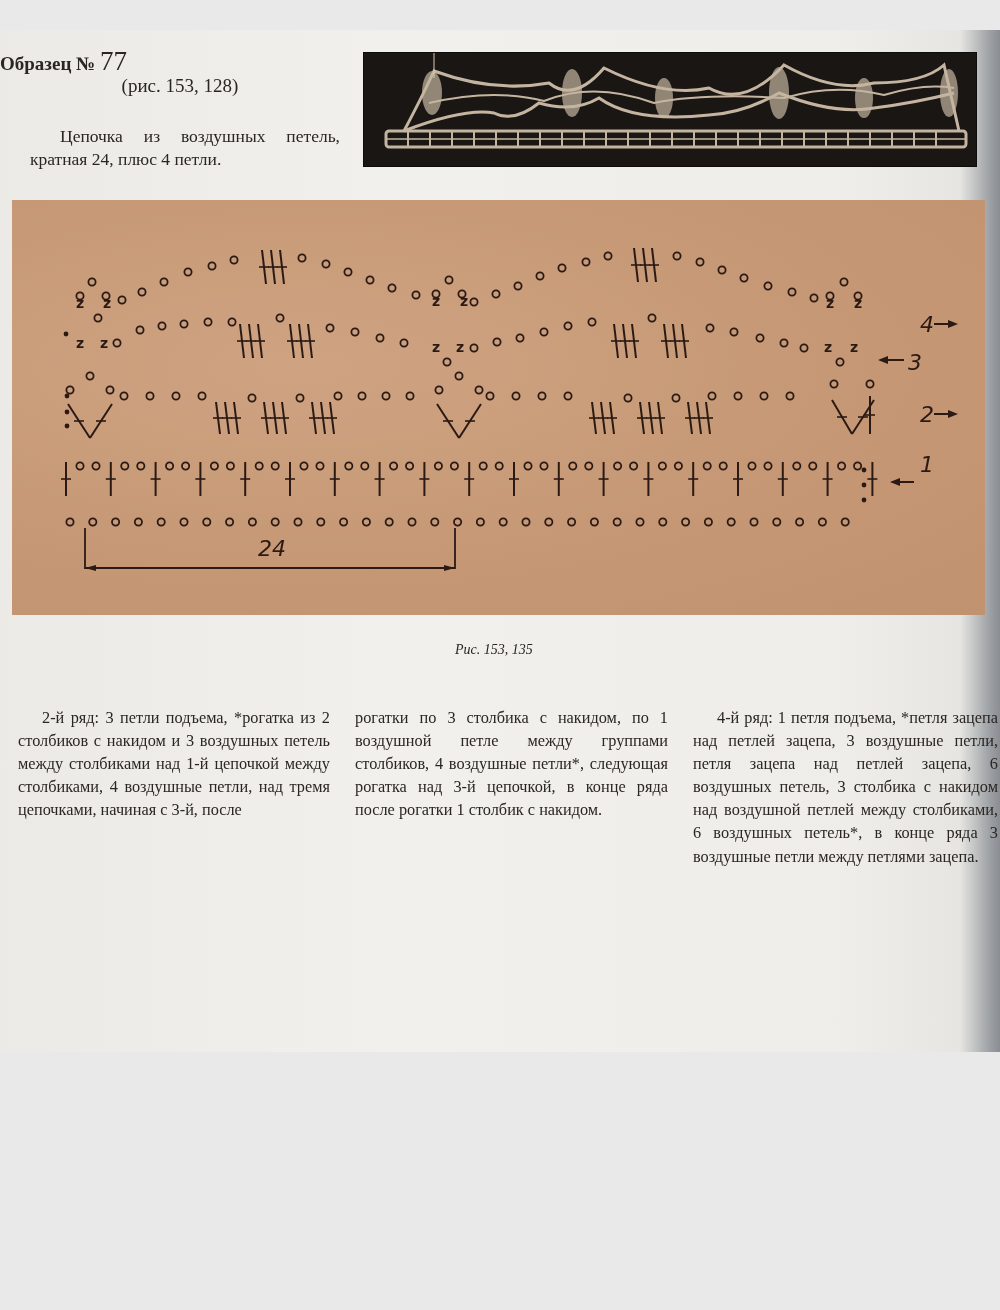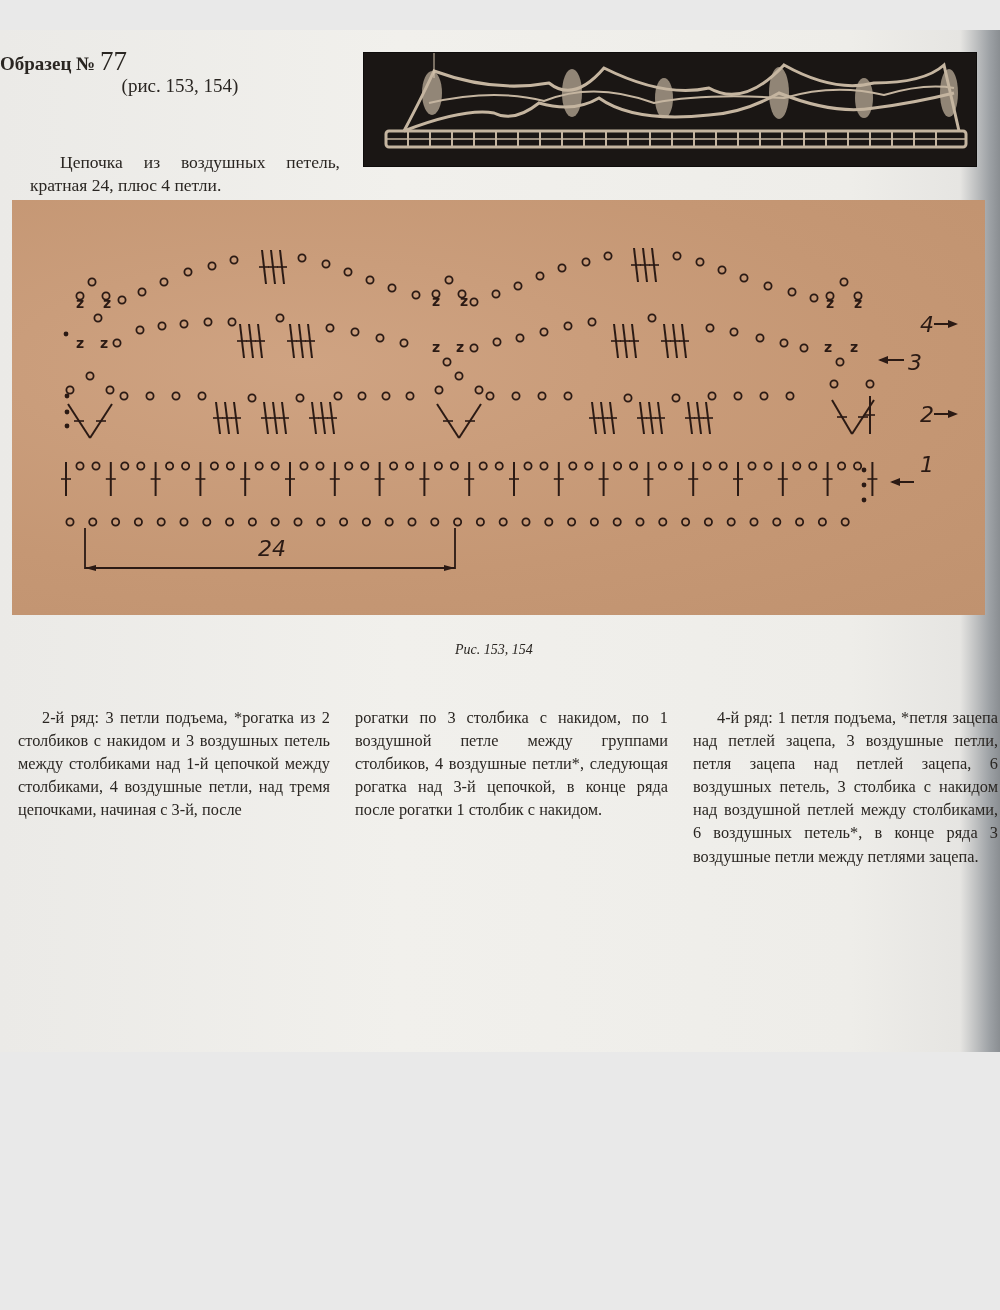--- a/index.html
+++ b/index.html
@@ -5,21 +5,21 @@
   html, body { margin:0; padding:0; }
   body { width:1000px; height:1310px; background:#e9e9e9; position:relative; overflow:hidden;
          font-family:"Liberation Serif", "DejaVu Serif", serif; color:#2a2622; }
   .page { position:absolute; left:0; top:30px; width:1000px; height:1022px;
           background:linear-gradient(90deg,#ebeae7 0%,#f1f0ec 40%,#eeede9 85%,#e6e5e2 96%,#9ca0a4 99%,#8a8e92 100%); }
   .header-block { position:absolute; left:40px; top:50px; width:320px; }
   .title { font-weight:bold; font-size:19px; line-height:22px; margin-left:-40px; }
   .title .num { font-weight:normal; font-size:27px; }
   .subtitle { text-align:center; font-size:19px; line-height:22px; margin-left:-40px; }
   .intro { position:absolute; left:30px; top:125px; width:310px; font-size:17.5px; line-height:23px;
-           text-align:justify; text-indent:30px;margin-top:26px; }
+           text-align:justify; text-indent:30px; }
   .photo { position:absolute; left:363px; top:52px; width:612px; height:113px; background:#1a1614;
            border:1px solid #0e0c0b; }
   .diagram { position:absolute; left:12px; top:200px; width:973px; height:415px; background:#c89b78;
              background-image:radial-gradient(ellipse at 30% 40%, #cfa382 0%, #c59774 60%, #c0926f 100%); }
   .caption { position:absolute; left:455px; top:642px; font-style:italic; font-size:14px; }
   .col { position:absolute; top:706px; font-size:16.3px; line-height:23.1px; text-align:justify; }
   .col p { margin:0; text-indent:24px; }
   .col p.cont { text-indent:0; }
   .c1 { left:18px; width:312px; }
   .c2 { left:355px; width:313px; }
@@ -29,21 +29,21 @@
 </head>
 <body>
 
 <div class="page"></div>
 
 <div class="header-block">
   <div class="title">
     <span>Образец №</span>
     <span class="num">77</span>
   </div>
-  <div class="subtitle">(рис. 153, 154)</div>
+  <div class="subtitle">(рис. 153, 128)</div>
 </div>
 <div class="intro">Цепочка из воздушных петель, кратная 24, плюс 4 петли.</div>
 
 <div class="photo">
   <svg width="612" height="113" viewBox="0 0 612 113">
     <g stroke="#d8c7b0" stroke-width="3" fill="none" opacity="0.9">
       <rect x="22" y="78" width="580" height="16" rx="3"></rect>
       <path d="M22 86 H602" stroke-width="1.5"></path>
       <g id="cells" stroke-width="2">
         <path d="M44 78v16M66 78v16M88 78v16M110 78v16M132 78v16M154 78v16M176 78v16M198 78v16M220 78v16M242 78v16M264 78v16M286 78v16M308 78v16M330 78v16M352 78v16M374 78v16M396 78v16M418 78v16M440 78v16M462 78v16M484 78v16M506 78v16M528 78v16M550 78v16M572 78v16"></path>
@@ -381,21 +381,21 @@
       <text x="908" y="132" font-size="22" font-style="italic" fill="#2b1a14">4</text>
       <line x1="922" y1="124" x2="942" y2="124" stroke="#2b1a14" stroke-width="2"></line>
       <polygon points="946,124 936,120 936,128" fill="#2b1a14"></polygon>
       <path d="M73 328 V368 H443 V328" fill="none" stroke="#2b1a14" stroke-width="1.8"></path>
       <polygon points="73,368 84,365 84,371" fill="#2b1a14"></polygon>
       <polygon points="443,368 432,365 432,371" fill="#2b1a14"></polygon>
       <text x="246" y="356" font-size="22" font-style="italic" fill="#2b1a14">24</text>
     </svg>
 </div>
 
-<div class="caption">Рис. 153, 154</div>
+<div class="caption">Рис. 153, 135</div>
 
 <div class="col c1">
   <p>2-й ряд: 3 петли подъема, *рогатка из 2 столбиков с накидом и 3 воздушных петель между столбиками над 1-й цепочкой между столбиками, 4 воздушные петли, над тремя цепочками, начиная с 3-й, после</p>
 </div>
 <div class="col c2">
   <p class="cont">рогатки по 3 столбика с накидом, по 1 воздушной петле между группами столбиков, 4 воздушные петли*, следующая рогатка над 3-й цепочкой, в конце ряда после рогатки 1 столбик с накидом.</p>
 </div>
 <div class="col c3">
   <p>4-й ряд: 1 петля подъема, *петля зацепа над петлей зацепа, 3 воздушные петли, петля зацепа над петлей зацепа, 6 воздушных петель, 3 столбика с накидом над воздушной петлей между столбиками, 6 воздушных петель*, в конце ряда 3 воздушные петли между петлями зацепа.</p>
 </div>

